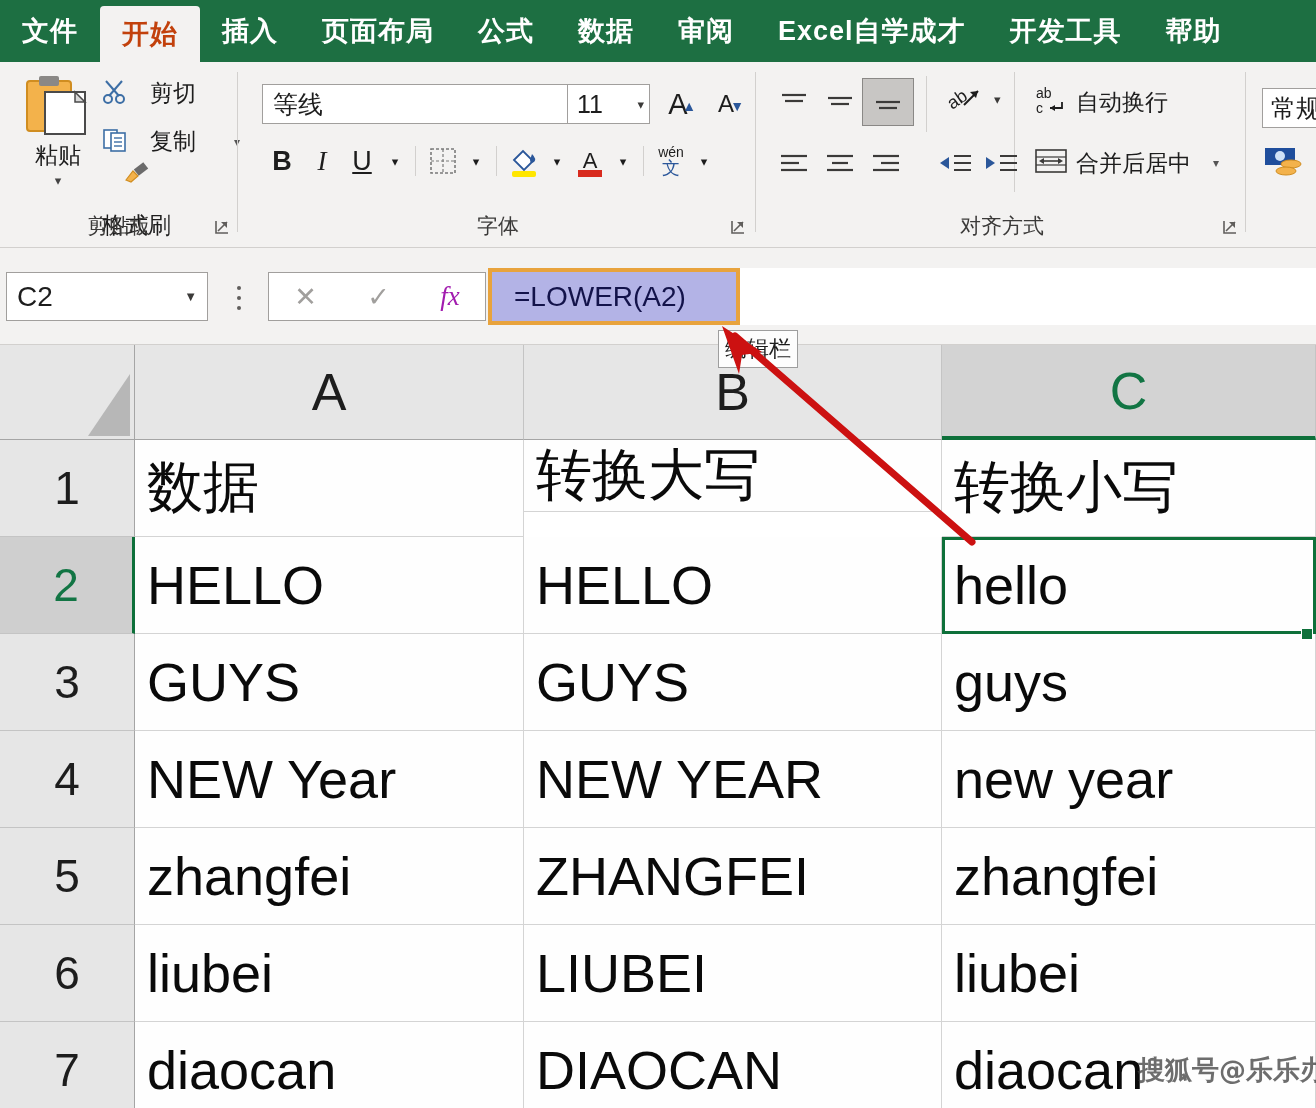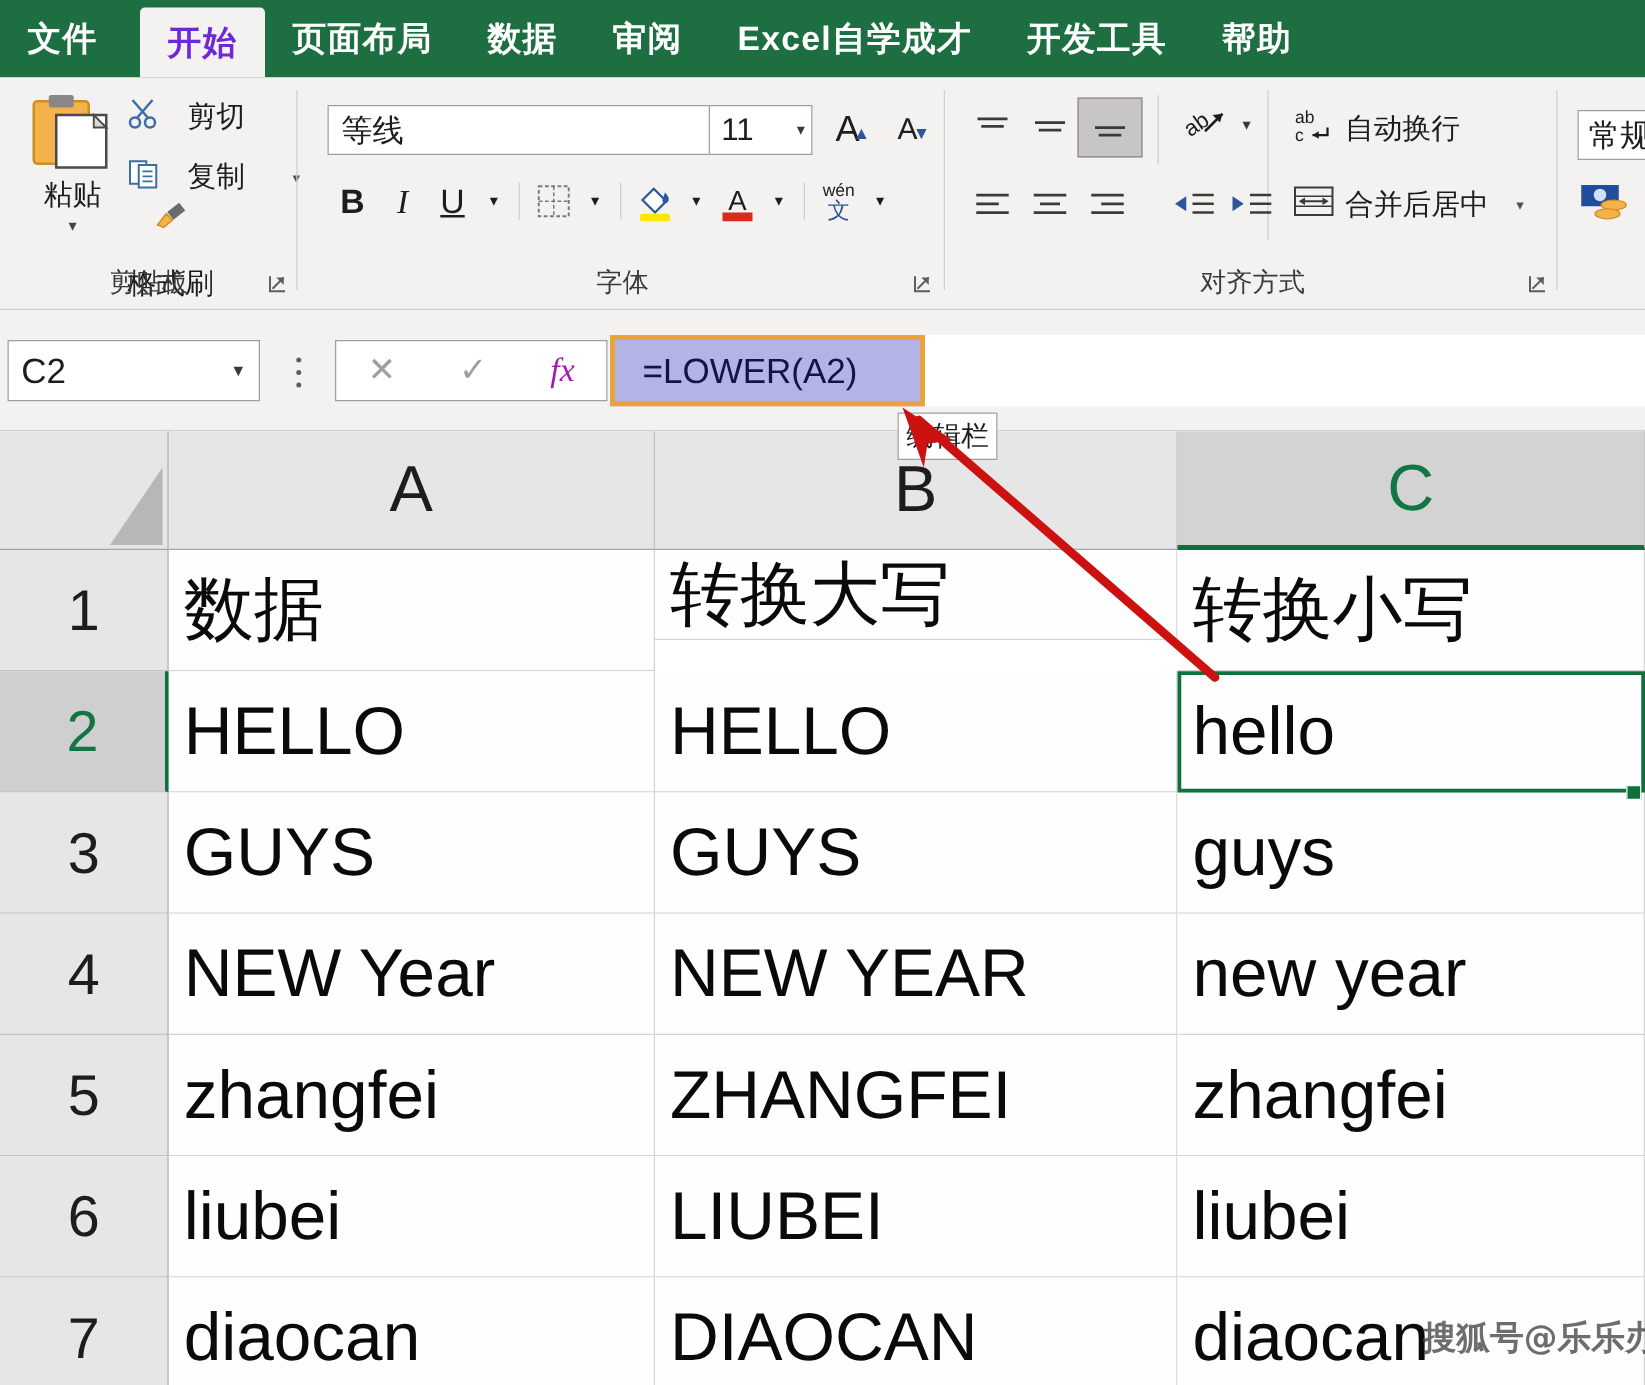--- a/index.html
+++ b/index.html
@@ -17,22 +17,22 @@
     background: #1d6f42;
     display: flex; align-items: stretch;
     overflow: hidden;
   }
   .tab {
     display: flex; align-items: center; justify-content: center;
     color: #ffffff; font-size: 27px; font-weight: 700;
     padding: 0 22px; white-space: nowrap; letter-spacing: 1px;
   }
   .tab.active {
-    background: #f3f2f1; color: #6d28d9;
-    margin-top: 6px; border-radius: 4px 4px 0 0; margin-left: 12px;
+    background: #f3f2f1; color: #c2410c;
+    margin-top: 6px; border-radius: 4px 4px 0 0;
   }
 
   
   .ribbon {
     position: absolute; left: 0; top: 62px; width: 1316px; height: 186px;
     background: #f3f2f1;
     border-bottom: 1px solid #d2d0ce;
     overflow: hidden;
   }
   .group { position: absolute; top: 0; height: 186px; }
@@ -203,21 +203,23 @@
   }
 </style>
 </head>
 <body>
 
 <div id="app">
 
   <div class="tabstrip">
     <div class="tab">文件</div>
     <div class="tab active">开始</div>
+    <div class="tab">插入</div>
     <div class="tab">页面布局</div>
+    <div class="tab">公式</div>
     <div class="tab">数据</div>
     <div class="tab">审阅</div>
     <div class="tab">Excel自学成才</div>
     <div class="tab">开发工具</div>
     <div class="tab">帮助</div>
   </div>
 
   <div class="ribbon">
 
     <div class="group" id="grp-clipboard">

